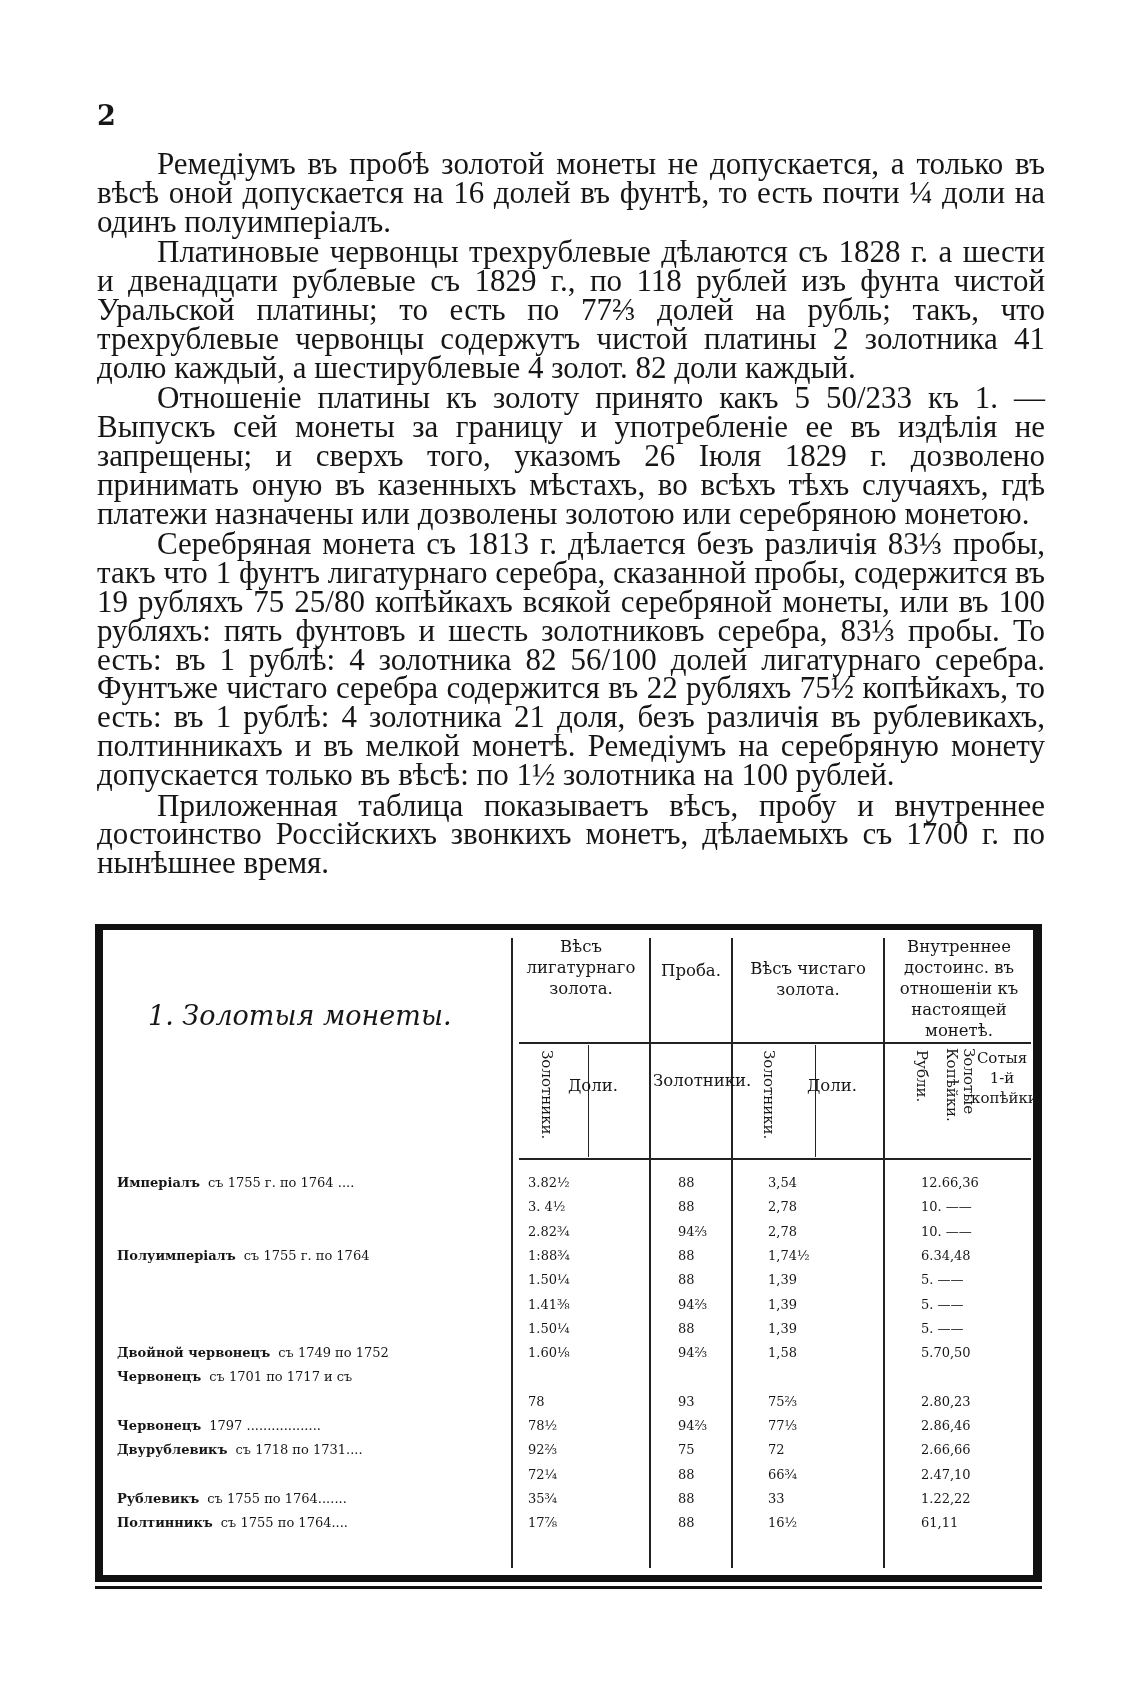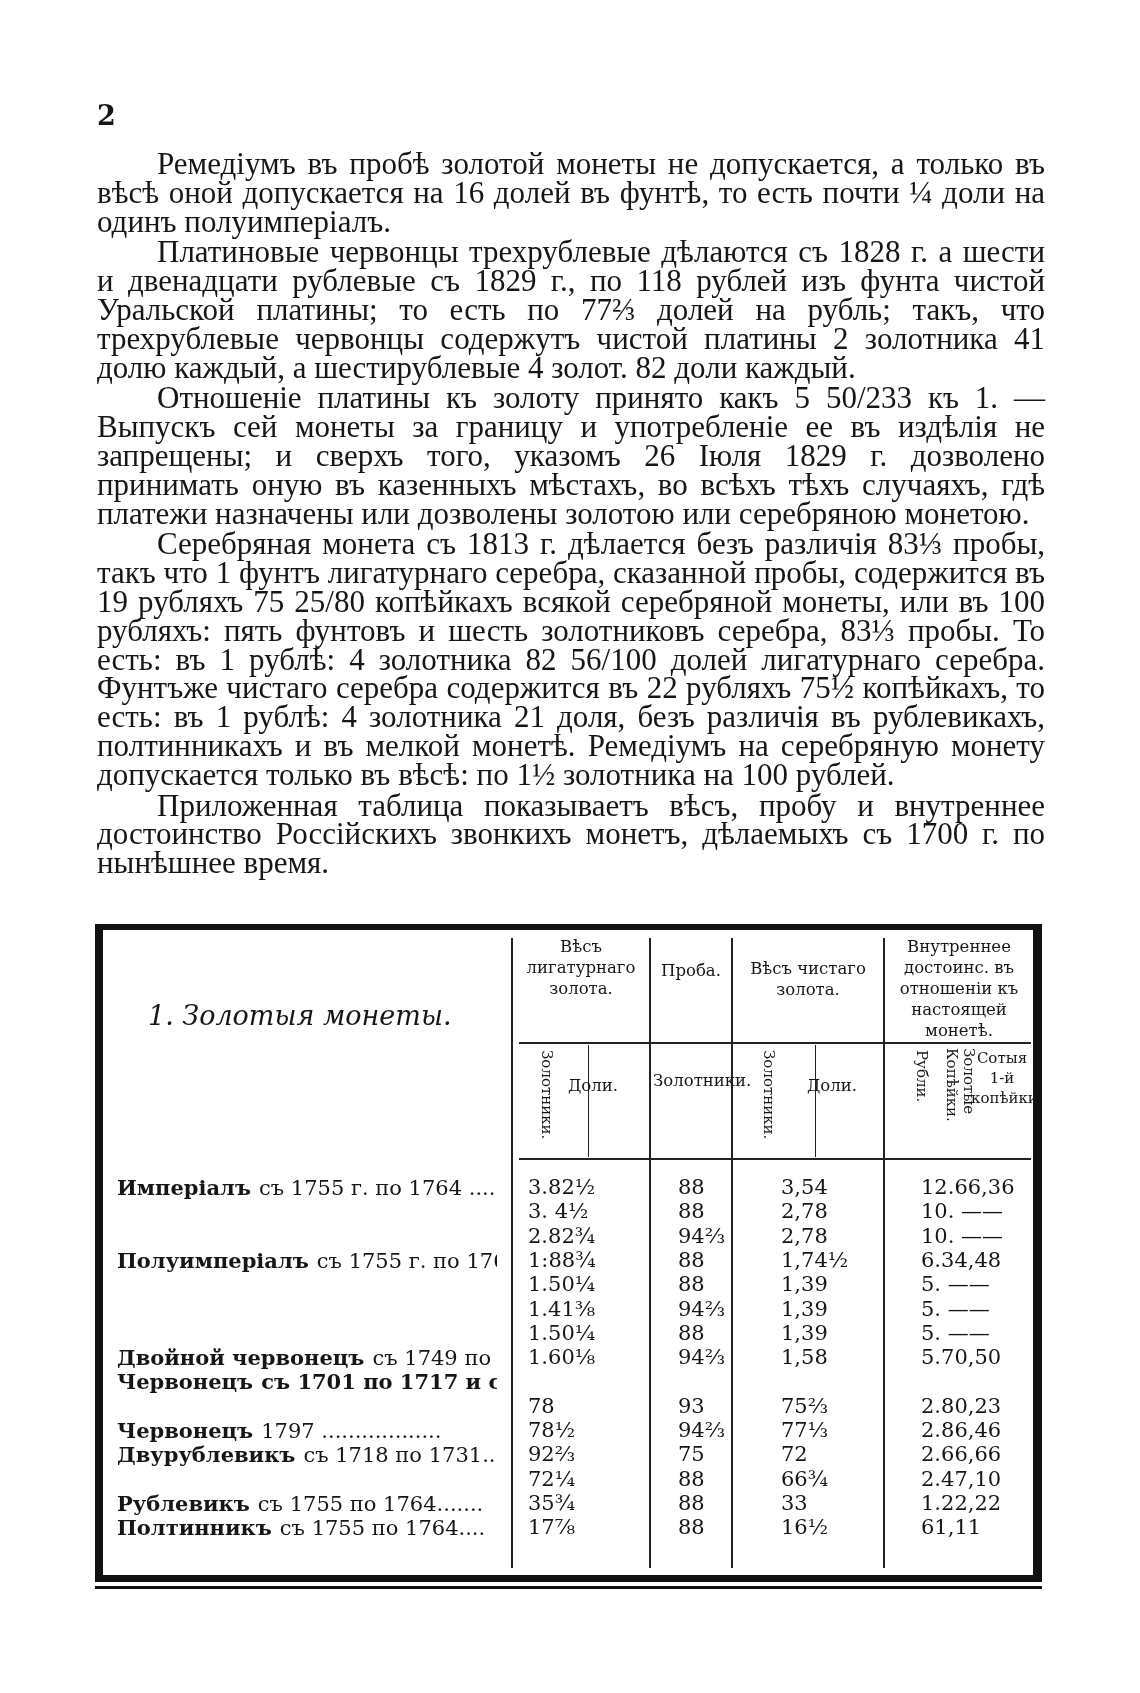--- a/index.html
+++ b/index.html
@@ -17,26 +17,26 @@
   .tbl-wrap::after { content: ""; position: absolute; left: -8px; right: -9px; bottom: -14px; height: 3px; background: #111; }
   .section-title { position: absolute; left: 45px; top: 70px; font-size: 27px; font-style: italic;
                    font-family: "DejaVu Serif", serif; }
   .vline { position: absolute; background: #222; width: 2px; }
   .hline { position: absolute; background: #222; height: 2px; }
   .hdr { position: absolute; font-size: 16.5px; line-height: 21px; text-align: center;
          font-family: "DejaVu Serif", serif; }
   .vhdr { position: absolute; font-size: 15px; line-height: 17px; writing-mode: vertical-rl;
           font-family: "DejaVu Serif", serif; white-space: nowrap; }
   .rows { position: absolute; left: 0; top: 245px; width: 100%; }
-  .row { position: absolute; left: 0; width: 100%; height: 24px; font-size: 21px;
+  .row { position: absolute; left: 0; width: 100%; height: 24px; font-size: 13px;
          font-family: "DejaVu Serif", serif; }
   .c-name { position: absolute; left: 14px; width: 380px; white-space: nowrap; overflow: hidden; }
   .c-name .name { font-weight: bold; }
   .c-w, .c-p, .c-pw, .c-v { position: absolute; white-space: nowrap; }
-  .c-w { left: 425px; } .c-p { left: 575px; } .c-pw { left: 665px; margin-left: 13px; } .c-v { left: 818px; }
+  .c-w { left: 425px; } .c-p { left: 575px; } .c-pw { left: 665px; } .c-v { left: 818px; }
 </style>
 </head>
 <body>
 
 <div class="page-num">2</div>
 
 <div class="body-text">
   <p>Ремедіумъ въ пробѣ золотой монеты не допускается, а только въ вѣсѣ оной допускается на 16 долей въ фунтѣ, то есть почти ¼ доли на одинъ полуимперіалъ.</p>
   <p>Платиновые червонцы трехрублевые дѣлаются съ 1828 г. а шести и двенадцати рублевые съ 1829 г., по 118 рублей изъ фунта чистой Уральской платины; то есть по 77⅔ долей на рубль; такъ, что трехрублевые червонцы содержутъ чистой платины 2 золотника 41 долю каждый, а шестирублевые 4 золот. 82 доли каждый.</p>
   <p>Отношеніе платины къ золоту принято какъ 5 50/233 къ 1. — Выпускъ сей монеты за границу и употребленіе ее въ издѣлія не запрещены; и сверхъ того, указомъ 26 Іюля 1829 г. дозволено принимать оную въ казенныхъ мѣстахъ, во всѣхъ тѣхъ случаяхъ, гдѣ платежи назначены или дозволены золотою или серебряною монетою.</p>
@@ -122,21 +122,21 @@
         <div class="c-v">5. ——</div>
       </div>
       <div class="row" style="top: 170.1px;">
         <div class="c-name"><span class="name">Двойной червонецъ</span><span style="margin-left: 8px;">съ 1749 по 1752</span></div>
         <div class="c-w">1.60⅛</div>
         <div class="c-p">94⅔</div>
         <div class="c-pw">1,58</div>
         <div class="c-v">5.70,50</div>
       </div>
       <div class="row" style="top: 194.4px;">
-        <div class="c-name"><span class="name">Червонецъ</span><span style="margin-left: 8px; font-weight: bold;">съ 1701 по 1717 и съ</span></div>
+        <div class="c-name"><span class="name">Червонецъ</span><span style="margin-left: 8px;">съ 1701 по 1717 и съ</span></div>
         <div class="c-w"></div>
         <div class="c-p"></div>
         <div class="c-pw"></div>
         <div class="c-v"></div>
       </div>
       <div class="row" style="top: 218.7px; text-decoration: underline;">
         <div class="c-name"><span class="name"></span></div>
         <div class="c-w">78</div>
         <div class="c-p">93</div>
         <div class="c-pw">75⅔</div>

